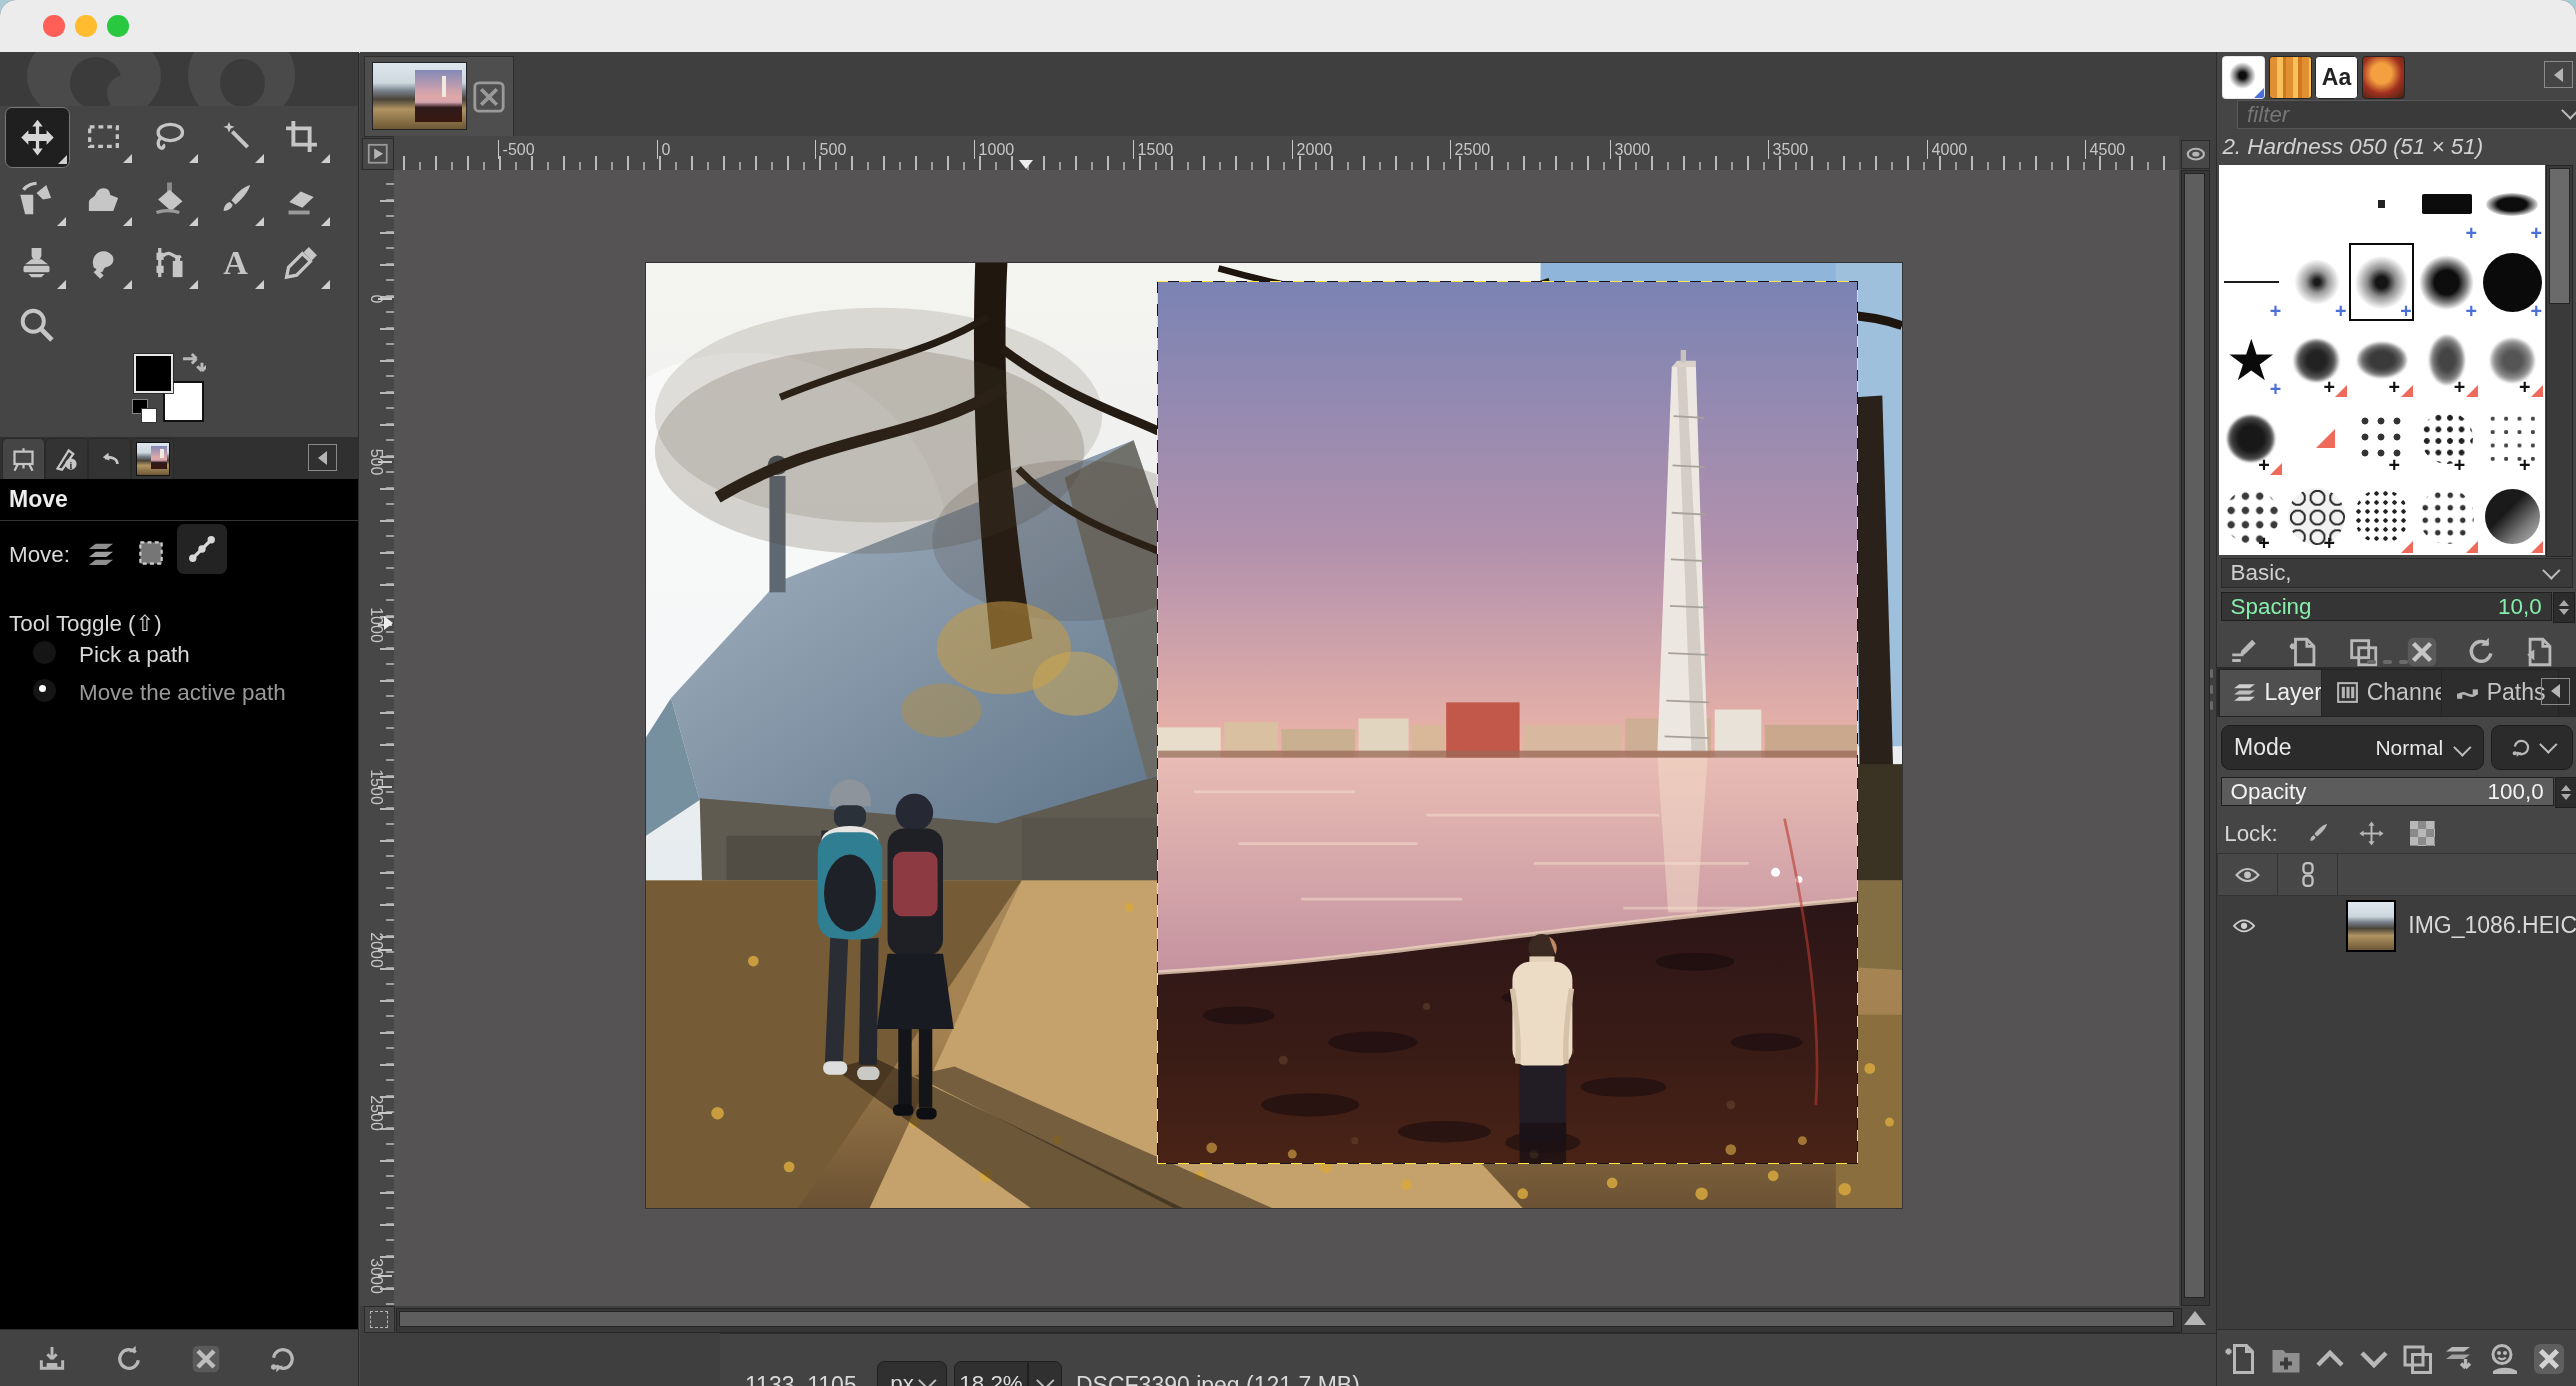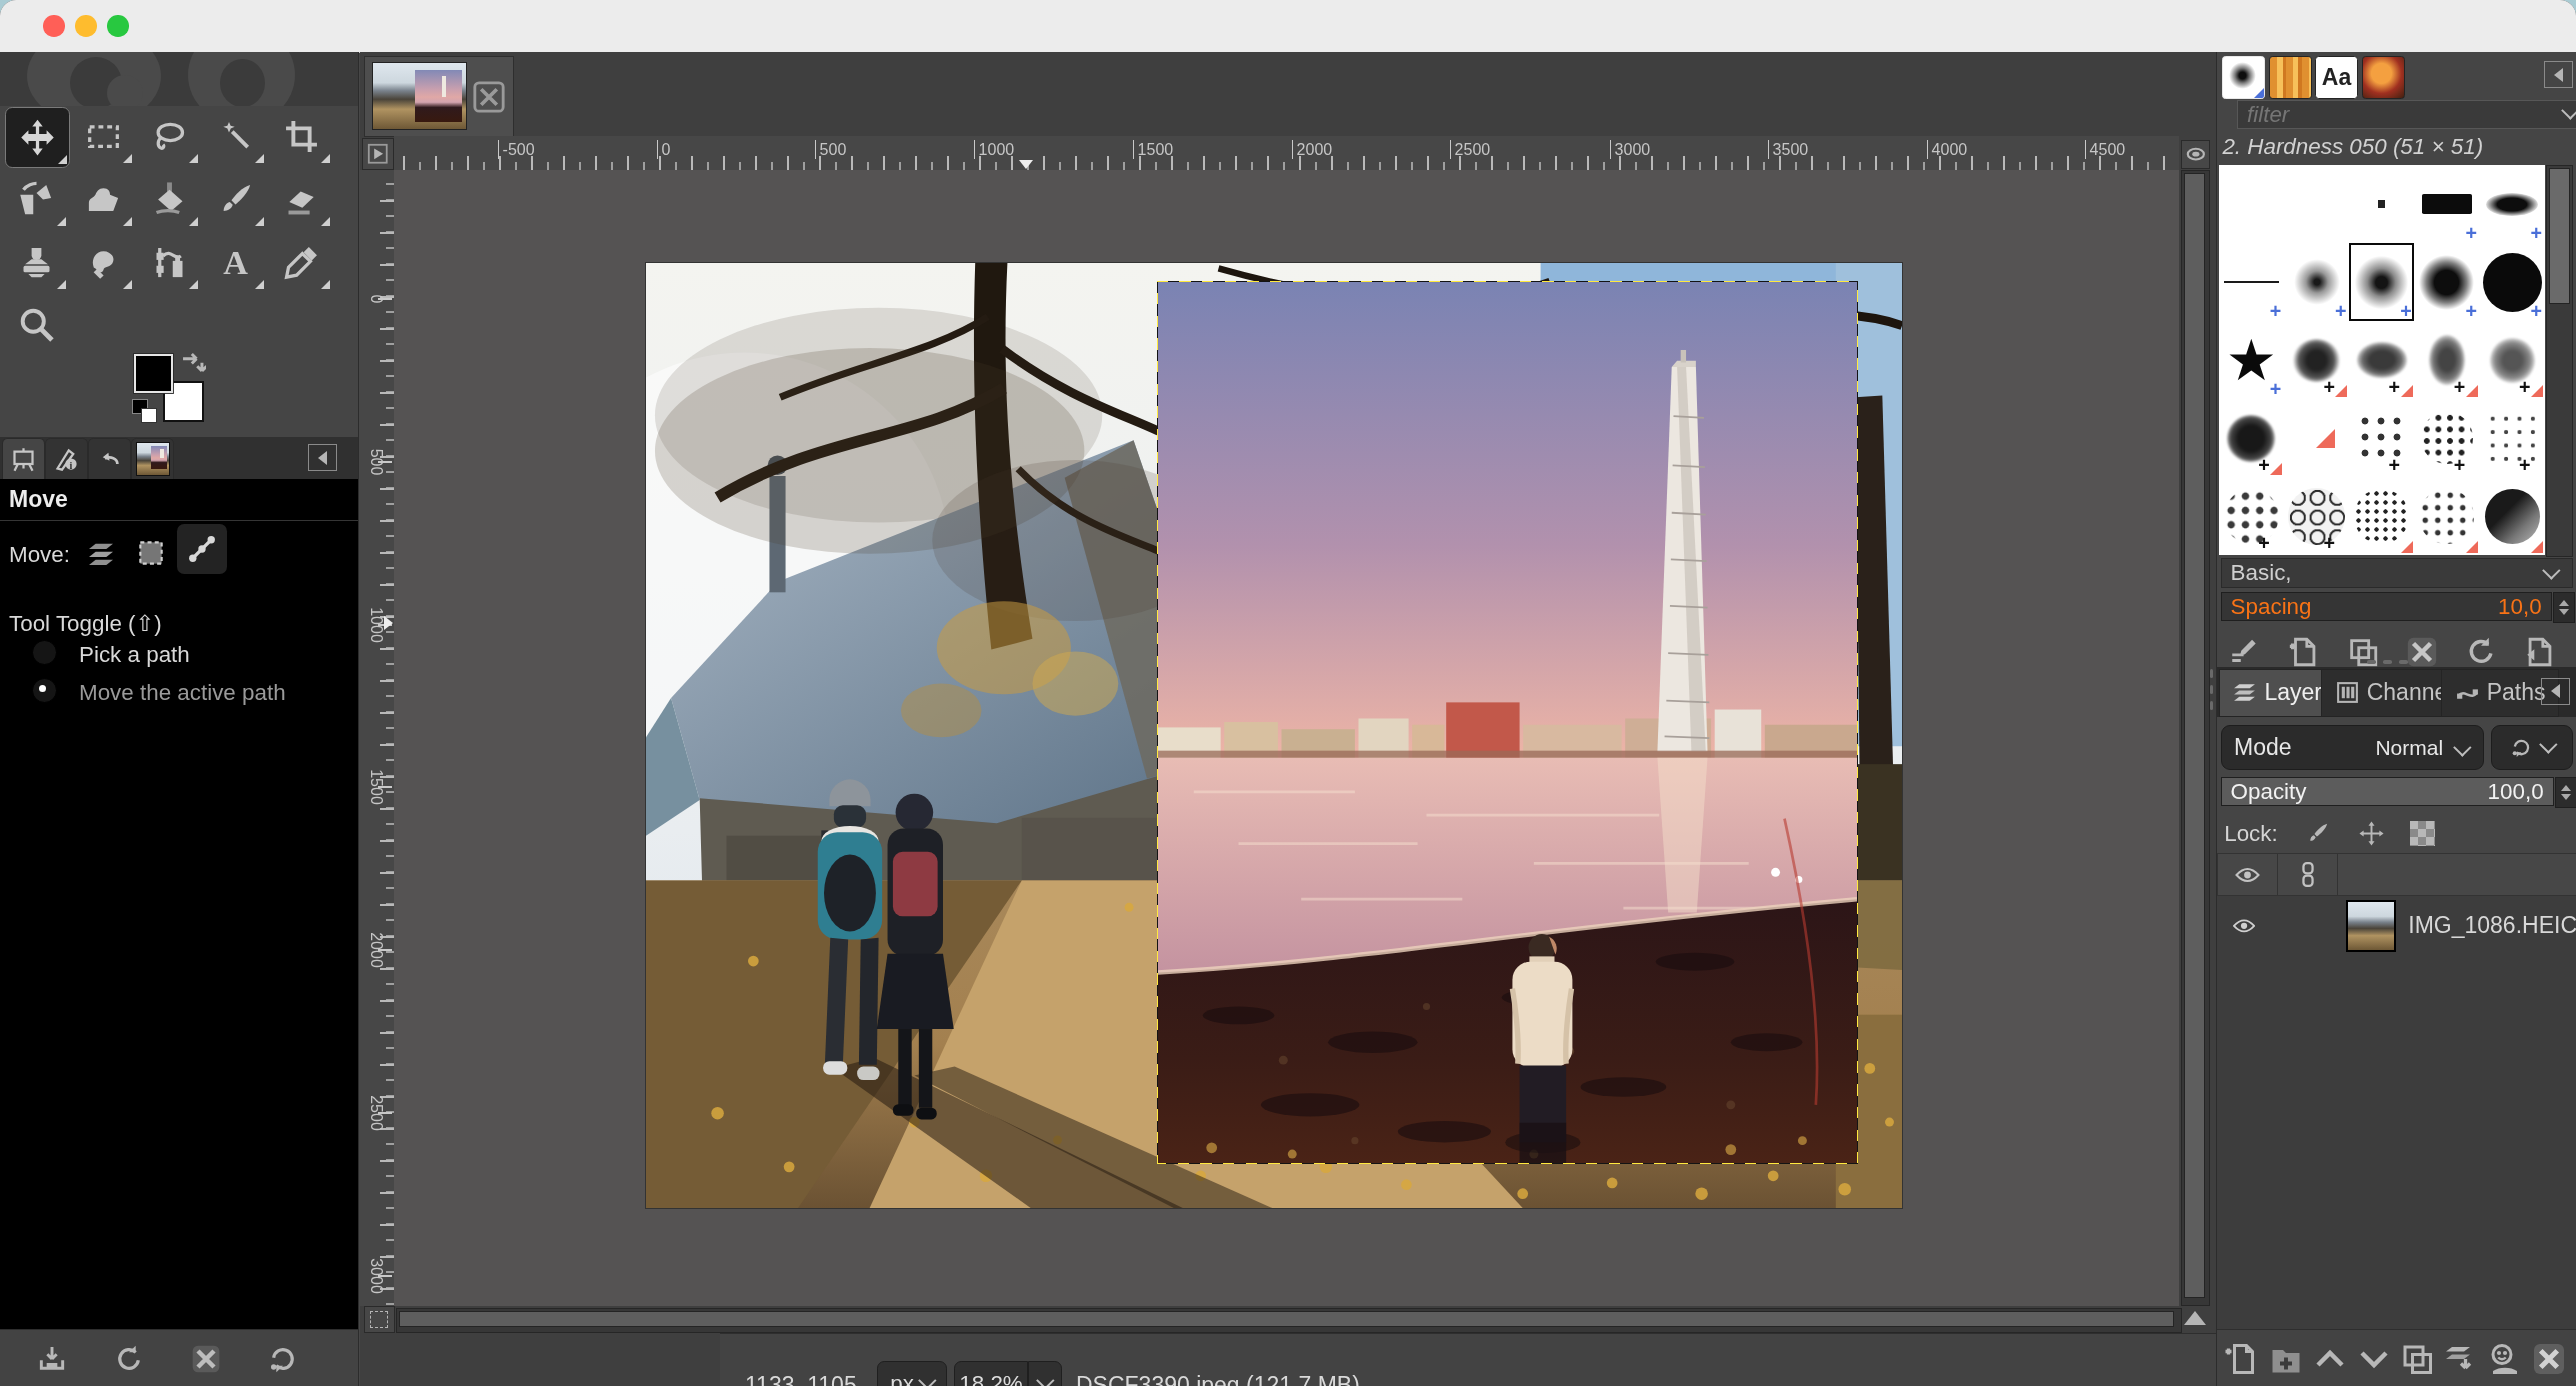--- a/index.html
+++ b/index.html
@@ -771,21 +771,21 @@
     </div>
 
     <div class="abs" style="left:329px;top:113px;width:25px;height:390px;background:#3a3a3a;border:0.9px solid #262626">
       <div style="position:absolute;left:1.8px;top:1.8px;width:19.7px;height:134px;background:#6a6a6a;border:0.9px solid #242424"></div>
     </div>
 
     <div class="abs row-select" style="left:3.6px;top:506px;width:352px;height:30px">
       <span>Basic,</span>
       <span class="chev" style="position:absolute;right:14.3px;top:10.7px"></span>
     </div>
-    <div class="abs slider" style="left:3.6px;top:540px;width:331px;height:29px;background:#353535;color:#f97316">
+    <div class="abs slider" style="left:3.6px;top:540px;width:331px;height:29px;background:#353535;color:#86efac">
       <span>Spacing</span>
       <span>10,0</span>
     </div>
     <div class="abs spin" style="left:336px;top:540px;height:29px">
           <i class="up"></i>
           <i class="dn"></i>
         </div>
 
     <div class="abs" style="left:0;top:576px;width:360px;height:48px">
       <svg class="abs" style="left:10.7px;top:7.2px" width="34" height="34" viewBox="0 0 24 24">

